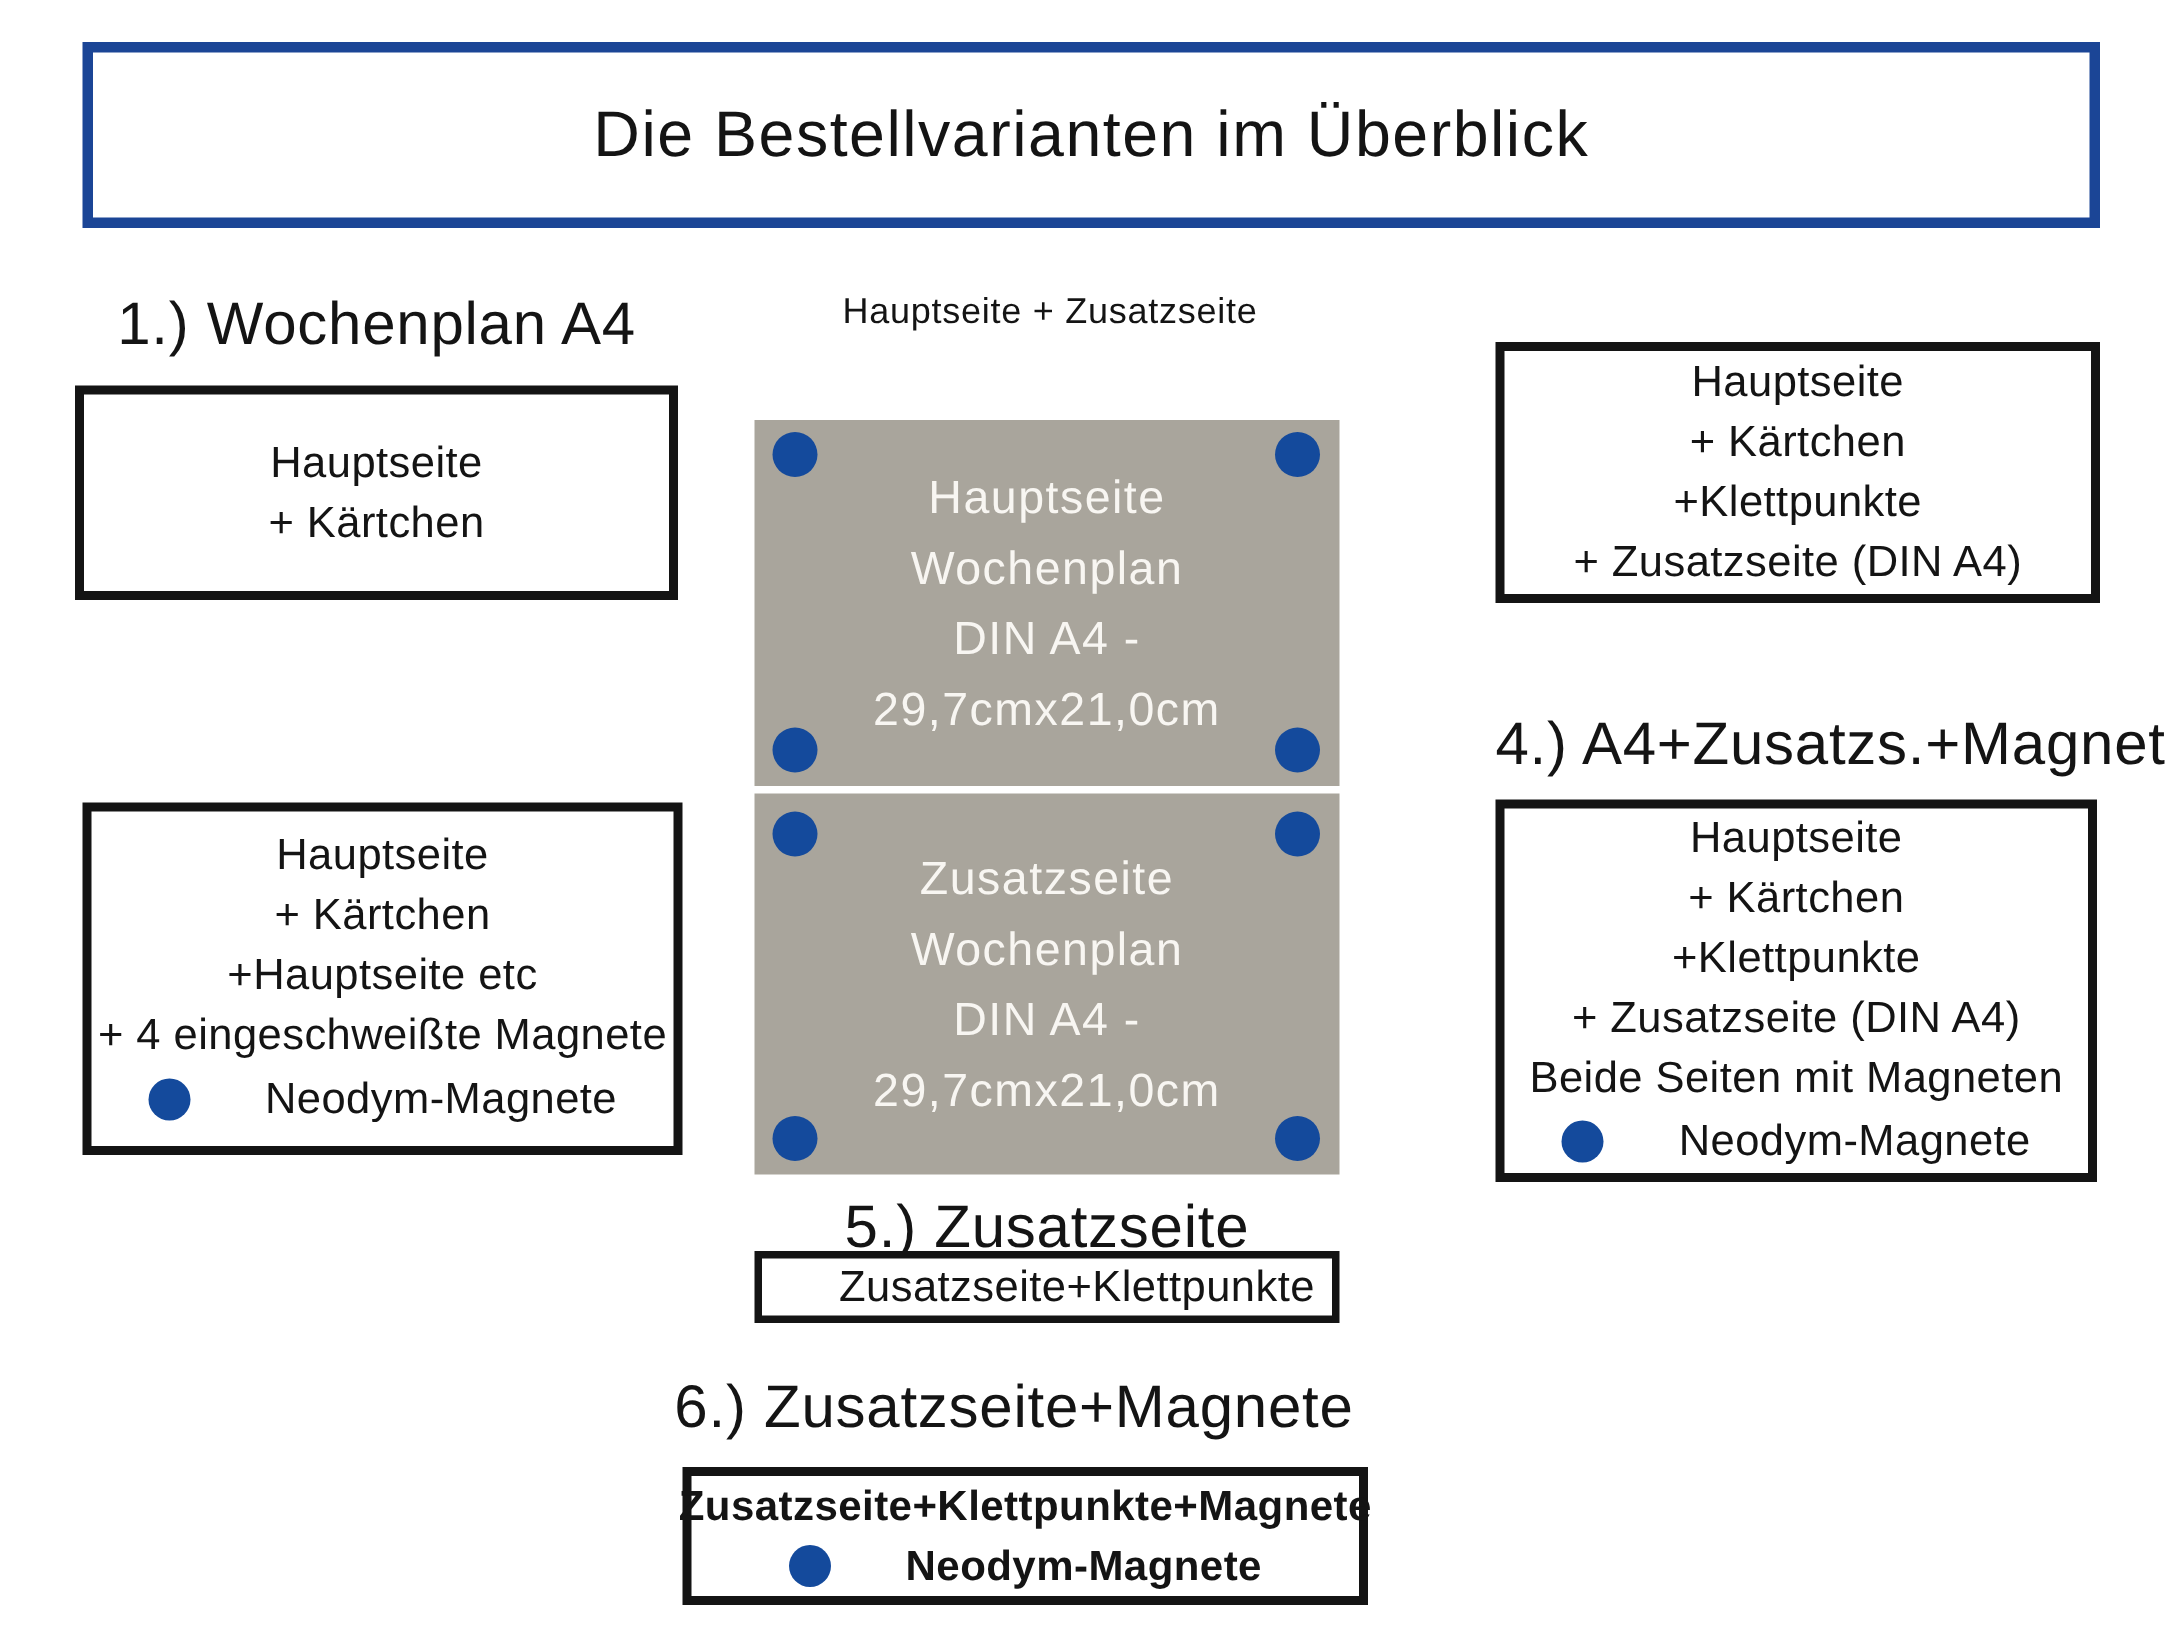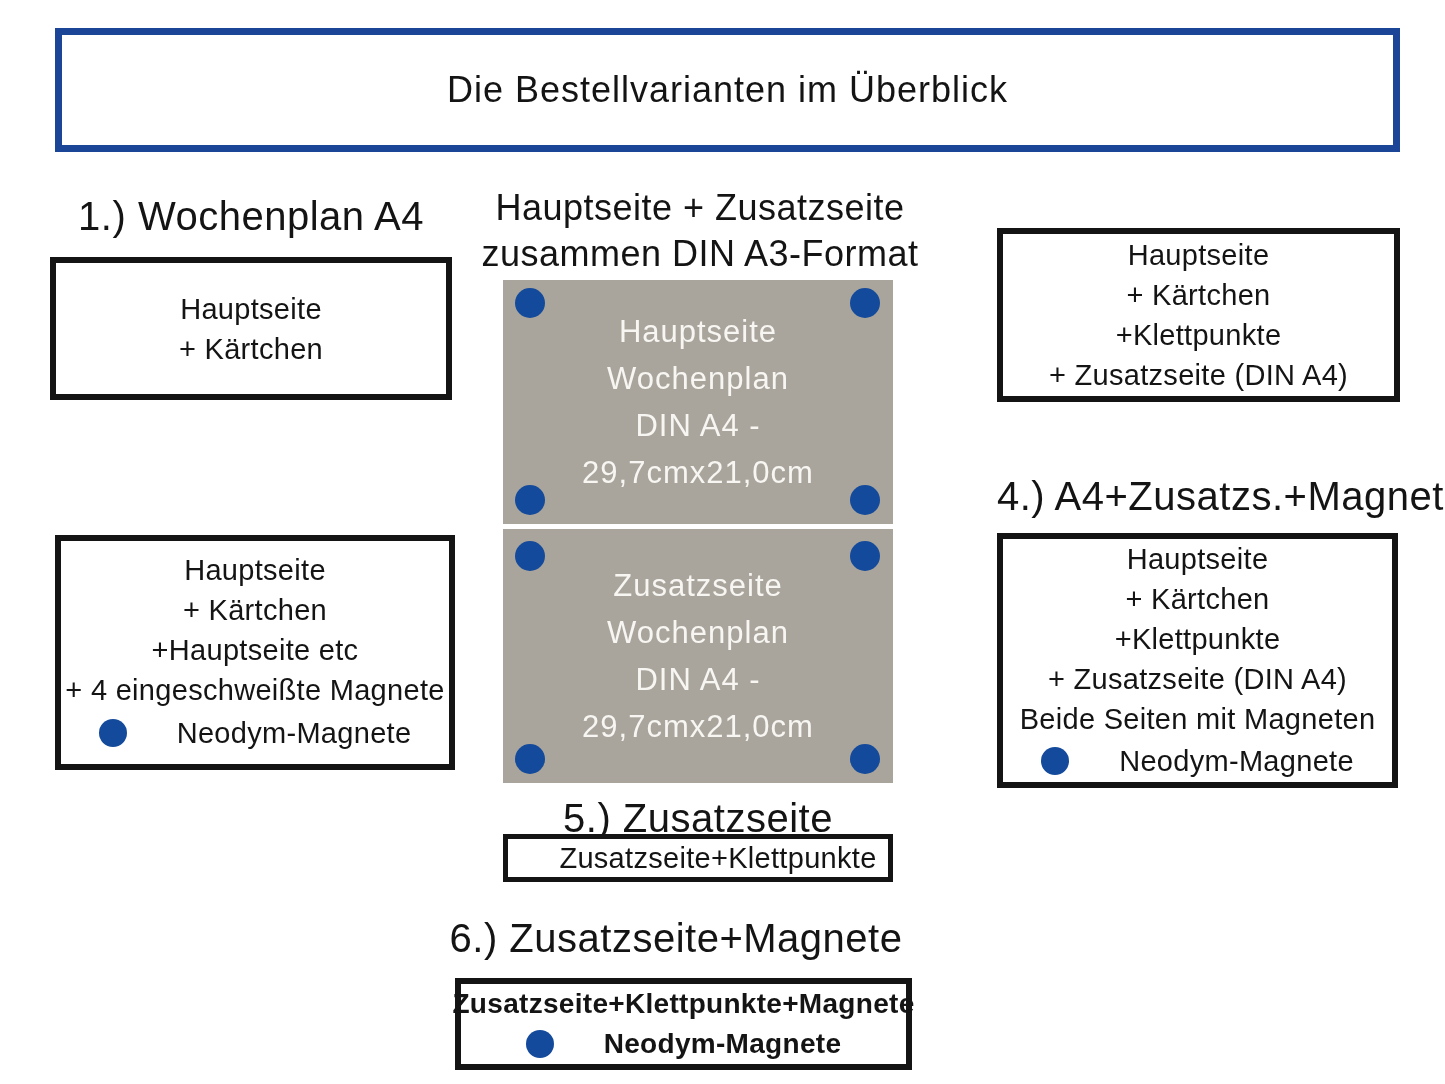--- a/index.html
+++ b/index.html
@@ -17,36 +17,36 @@
     font-family:"Liberation Sans","DejaVu Sans",sans-serif;
     color:var(--ink);
     overflow:hidden;
   }
   .title-box{
     position:absolute;left:55px;top:28px;width:1345px;height:124px;
     border:7px solid var(--blue);box-sizing:border-box;
     display:flex;align-items:center;justify-content:center;
     background:#ffffff;
   }
-  .title-text{font-size:36px;letter-spacing:1px;white-space:nowrap;}
+  .title-text{font-size:43px;letter-spacing:1px;white-space:nowrap;}
   .v-heading{
     position:absolute;text-align:center;font-size:40px;letter-spacing:.5px;
     white-space:pre;
   }
   .v-box{
     position:absolute;border:6px solid var(--ink);box-sizing:border-box;
     display:flex;flex-direction:column;align-items:center;justify-content:center;
     text-align:center;background:#ffffff;
   }
   .v-line{font-size:29px;line-height:40px;letter-spacing:.3px;white-space:nowrap;}
   .dot-row{display:flex;align-items:center;justify-content:center;height:46px;}
   .dot{width:28px;height:28px;border-radius:50%;background:var(--dotblue);margin-right:50px;flex:none;}
   .center-heading{
     position:absolute;left:475px;top:185px;width:450px;text-align:center;
-    font-size:36px;line-height:46px;letter-spacing:.5px;
+    font-size:24px;line-height:46px;letter-spacing:.5px;
   }
   .page{
     position:absolute;background:var(--gray);
     display:flex;flex-direction:column;align-items:center;justify-content:center;
     text-align:center;color:var(--graytext);
   }
   .page-line{font-size:31px;line-height:47px;letter-spacing:1px;white-space:nowrap;}
   .corner-dot{position:absolute;width:30px;height:30px;border-radius:50%;background:var(--dotblue);}
   .cd-tl{left:12px;top:8px;}
   .cd-tr{right:13px;top:8px;}
@@ -75,21 +75,20 @@
     <div class="v-line">+Hauptseite etc</div>
     <div class="v-line">+ 4 eingeschweißte Magnete</div>
     <div class="dot-row">
       <span class="dot"></span>
       <span class="v-line">Neodym-Magnete</span>
     </div>
   </div>
 
   <div class="center-heading">
     <div>Hauptseite + Zusatzseite</div>
-    <div>zusammen DIN A3-Format</div>
   </div>
 
   <div class="page" style="left:503px;top:280px;width:390px;height:244px;">
     <span class="corner-dot cd-tl"></span>
     <span class="corner-dot cd-tr"></span>
     <span class="corner-dot cd-bl"></span>
     <span class="corner-dot cd-br"></span>
     <div class="page-line">Hauptseite</div>
     <div class="page-line">Wochenplan</div>
     <div class="page-line">DIN A4 -</div>

